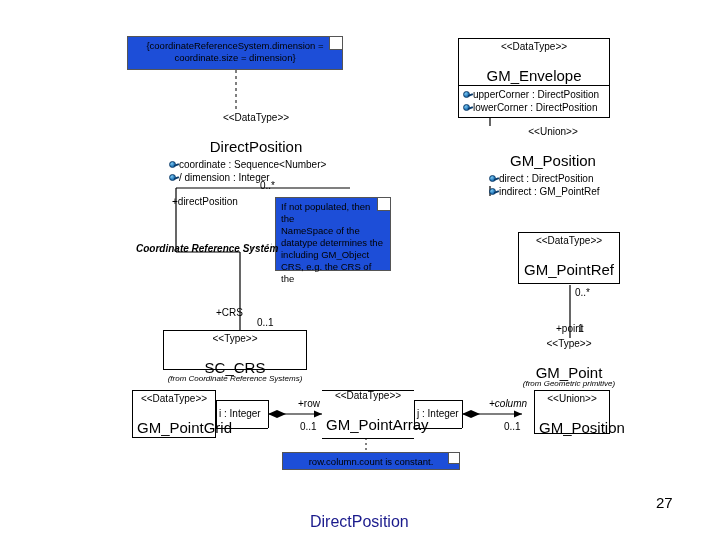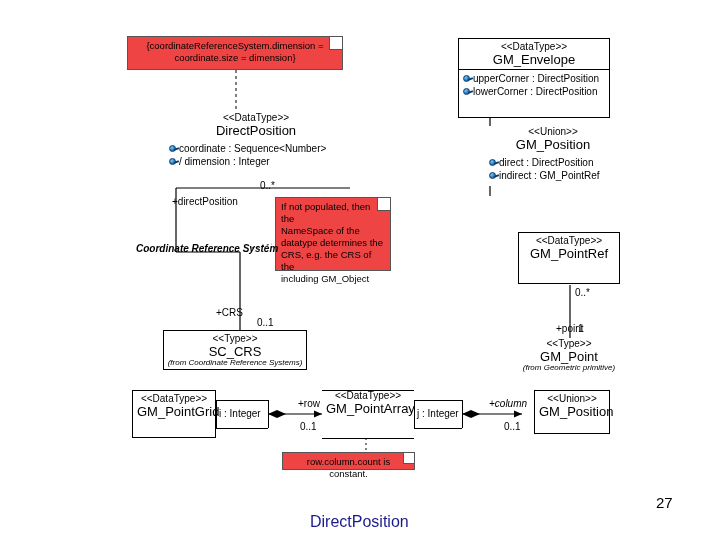--- a/index.html
+++ b/index.html
@@ -32,23 +32,24 @@
   }
   .umlbox .hdr {
     padding: 2px 4px 3px 4px;
   }
   .umlbox .stereo {
     font-size: 10px;
     line-height: 12px;
     white-space: nowrap;
   }
   .umlbox .cname {
-    font-size: 13px;
+    font-size: 15px;
     line-height: 13px;
     white-space: nowrap;
+    margin-top: 16px;
   }
   .umlbox .frompkg {
     font-size: 8px;
     font-style: italic;
     line-height: 10px;
     white-space: nowrap;
   }
   .umlbox .sep {
     border-top: 1px solid #000;
   }
@@ -88,21 +89,21 @@
     width: 5px; height: 2px;
     background: #0b3c6b;
     transform: rotate(-20deg);
   }
   .attrrow .atext { font-size: 10px; }
 
   
   .note {
     position: absolute;
     border: 1px solid #555;
-    background: #ef4444;
+    background: #1d4ed8;
     box-sizing: border-box;
     font-size: 9.5px;
     line-height: 12px;
     padding: 3px 5px 3px 5px;
     color: #000;
   }
   .note .dogear {
     position: absolute;
     top: 0; right: 0;
     width: 12px; height: 12px;
@@ -242,22 +243,22 @@
   </div>
 
   <div class="lbl" style="left:260px; top:180px;">0..*</div>
   <div class="lbl" style="left:172px; top:196px;">+directPosition</div>
 
   <div class="note" style="left:275px; top:197px; width:116px; height:74px;">
     <div class="dogear"></div>
     <div>If not populated, then the</div>
     <div>NameSpace of the</div>
     <div>datatype determines the</div>
+    <div>including GM_Object</div>
     <div>CRS, e.g. the CRS of the</div>
-    <div>including GM_Object</div>
   </div>
 
   <div class="lbl ital" style="left:136px; top:243px;font-weight:bold;">Coordinate Reference System</div>
 
   <div class="umlbox" style="left:518px; top:232px; width:102px; height:52px;">
     <div class="hdr">
       <div class="stereo">&lt;&lt;DataType&gt;&gt;</div>
       <div class="cname">GM_PointRef</div>
     </div>
   </div>
@@ -319,21 +320,21 @@
   <div class="lbl" style="left:489px; top:398px;font-style:italic;">+column</div>
   <div class="lbl" style="left:504px; top:421px;">0..1</div>
 
   <div class="umlbox" style="left:534px; top:390px; width:76px; height:44px;">
     <div class="hdr">
       <div class="stereo">&lt;&lt;Union&gt;&gt;</div>
       <div class="cname">GM_Position</div>
     </div>
   </div>
 
-  <div class="note note-center" style="left:282px; top:452px; width:133px; height:18px;">
+  <div class="note note-center" style="left:282px; top:452px; width:178px; height:18px;">
     <div class="dogear" style="width:10px;height:10px;"></div>
     <div>row.column.count is constant.</div>
   </div>
 
   <div class="bigtitle" style="left:310px; top:512px;">DirectPosition</div>
   <div class="pagenum" style="left:656px; top:494px;">27</div>
 
 </div>
 
 </body></html>

